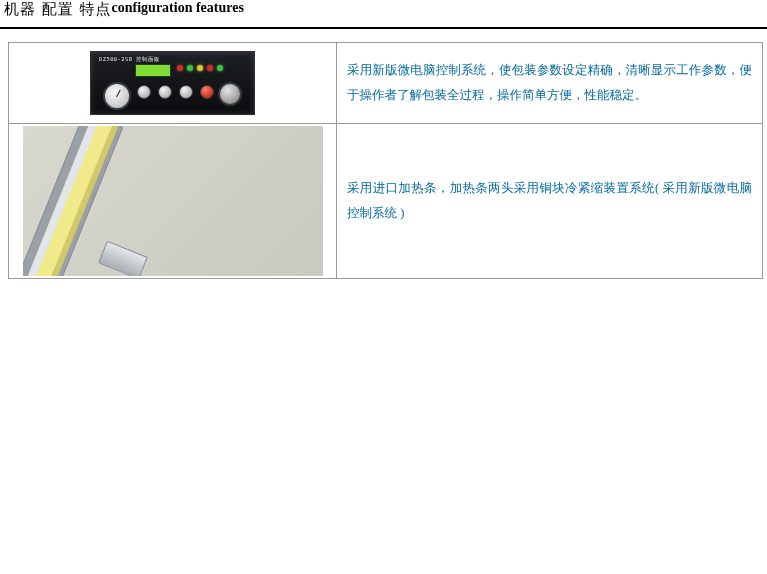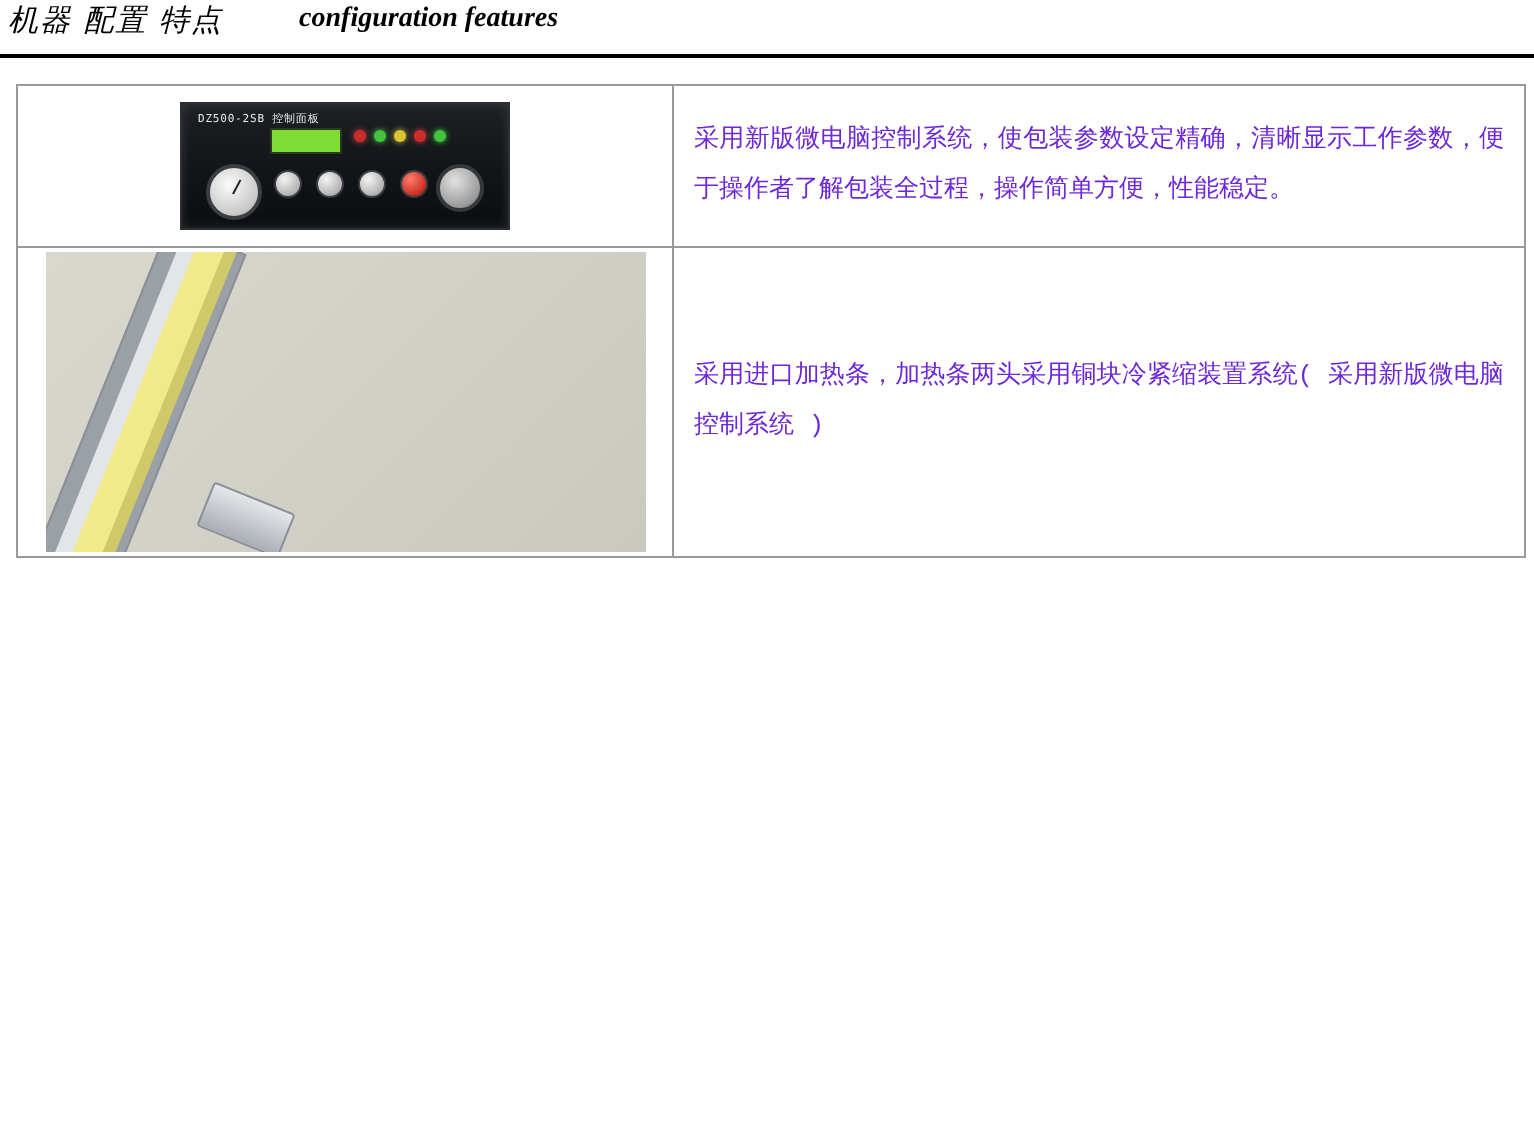--- a/index.html
+++ b/index.html
@@ -19,36 +19,34 @@
     width: 767px;
     height: 574px;
   }
   .header {
     position: absolute;
     left: 0;
     top: 0;
     width: 767px;
     height: 20px;
     display: flex;
-    align-items: center;
+    align-items: flex-start;
     padding-left: 4px;
     box-sizing: border-box;
-    font-style: italic;
   }
   .header-cn {
     font-size: 15px;
     font-family: "DejaVu Sans", sans-serif;
     letter-spacing: 1px;
     color: #000;
   }
   .header-en {
     font-size: 14px;
     font-weight: bold;
     font-family: "Liberation Serif", serif;
-    margin-left: 38px;
     color: #000;
   }
   .header-rule {
     position: absolute;
     left: 0;
     top: 27px;
     width: 767px;
     height: 2px;
     background: #000;
   }
@@ -63,23 +61,23 @@
   table.spec td {
     border: 1px solid #9a9a9a;
     vertical-align: middle;
     padding: 0;
   }
   td.col-left { width: 327px; }
   td.col-right { width: 425px; }
 
   .text-cell {
     font-size: 12.5px;
-    font-family: Liberation Mono, monospace;
+    font-family: Liberation Serif, serif;
     line-height: 25px;
-    color: #6d28d9;
+    color: #0369a1;
     padding: 6px 10px 6px 10px;
     text-align: justify;
   }
 
   .img-wrap {
     position: relative;
     width: 100%;
     height: 100%;
     display: flex;
     align-items: center;

